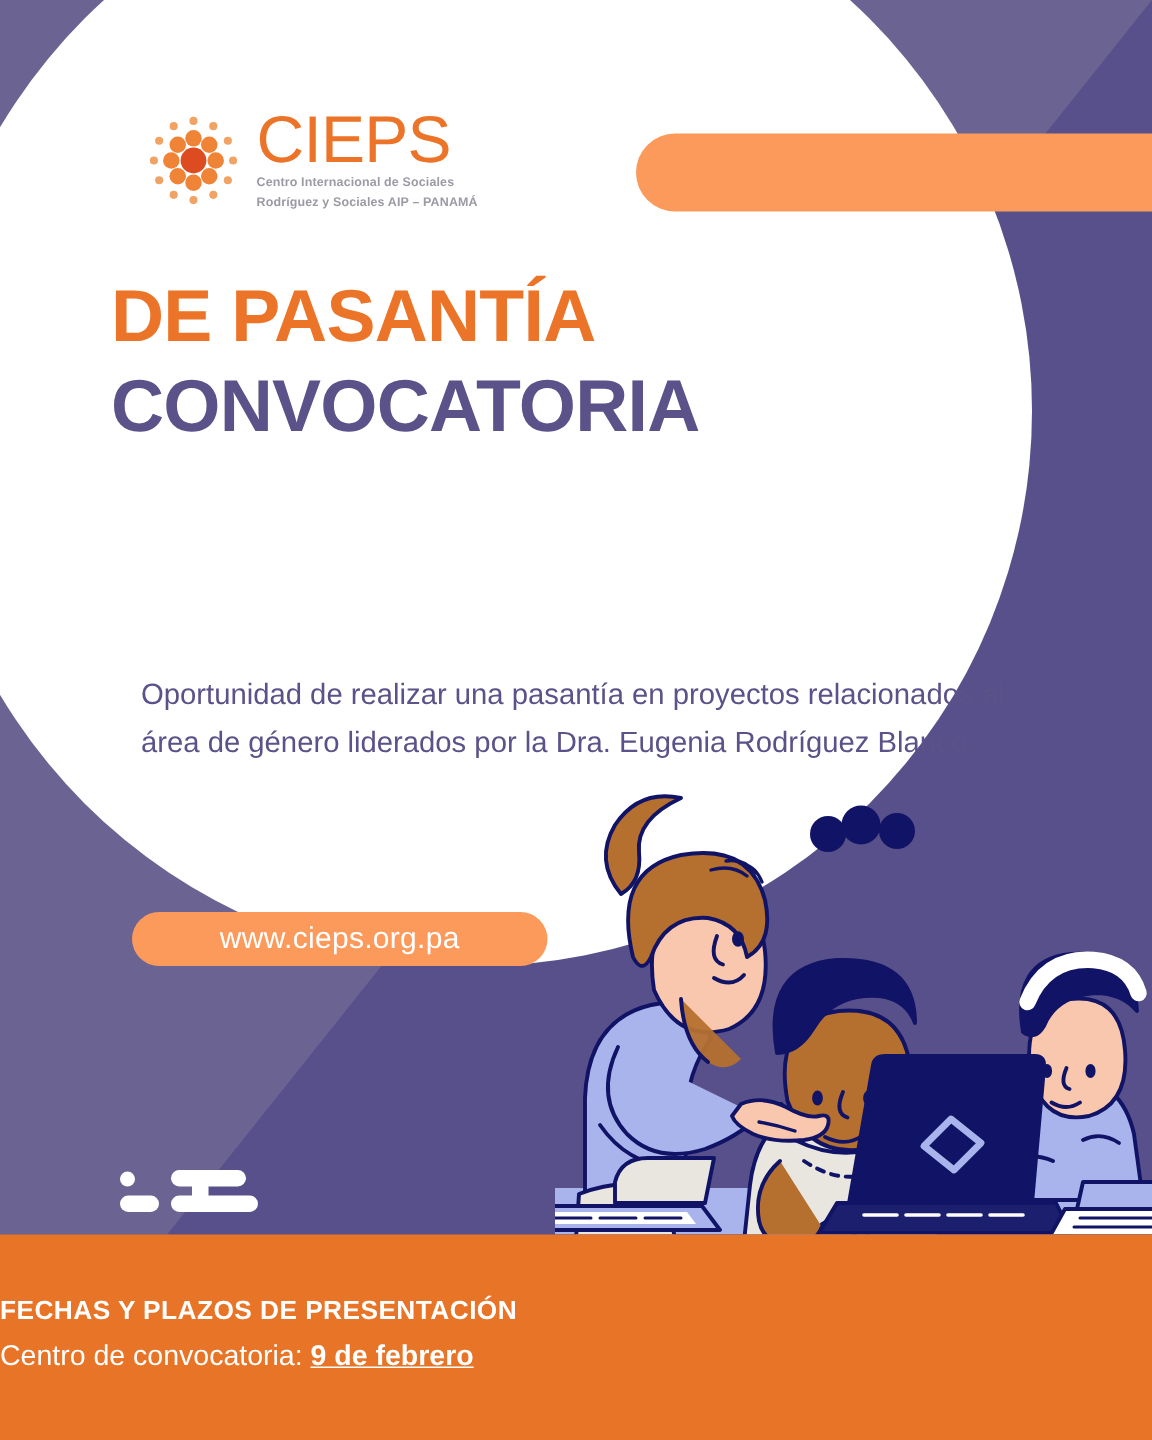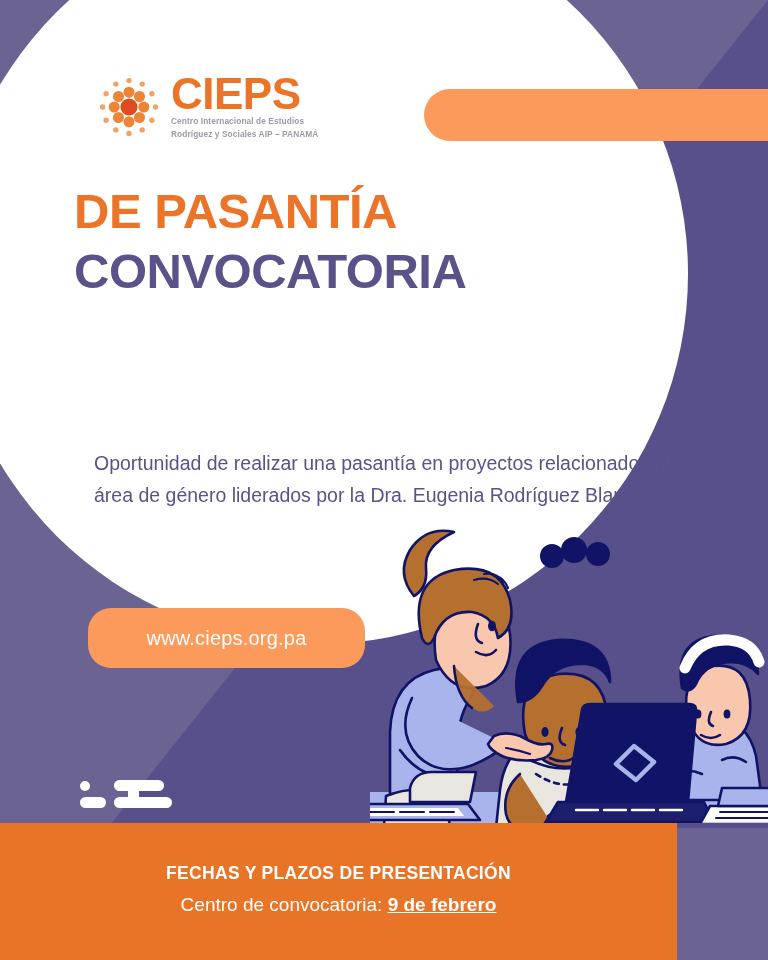--- a/index.html
+++ b/index.html
@@ -41,21 +41,21 @@
     border-radius:26px;
   }
   
   .logo{
     position:absolute;left:96px;top:74px;
     display:flex;align-items:center;gap:9px;
   }
   .logo-mark{position:relative;width:66px;height:66px;flex:0 0 66px;}
   .logo-text{display:flex;flex-direction:column;gap:2px;}
   .logo-word{
-    font-size:44px;font-weight:bold;color:#ec7428;
+    font-size:44px;font-weight:normal;color:#ec7428;
     letter-spacing:-0.5px;line-height:0.92;
   }
   .logo-sub{
     font-size:8.3px;font-weight:bold;color:#9b9ba6;
     line-height:1.32;letter-spacing:0.1px;white-space:nowrap;
   }
   
   .headline{
     position:absolute;left:74px;top:182px;
     width:620px;
@@ -71,41 +71,41 @@
     font-size:20.5px;font-weight:bold;color:#5b5289;
     line-height:1.47;letter-spacing:0.1px;
   }
   .body-copy{
     position:absolute;left:74px;top:448px;width:580px;
     font-size:19.5px;color:#5b5289;line-height:1.62;margin-left:20px;
   }
   
   .url-pill{
     position:absolute;left:88px;top:608px;
-    width:277px;height:60px;
+    width:277px;height:36px;
     background:#fb9a5b;border-radius:23px;
     display:flex;align-items:center;justify-content:center;
     color:#ffffff;font-size:20px;letter-spacing:0.2px;
   }
   
   .deco{position:absolute;left:80px;top:778px;width:92px;height:34px;}
   .deco i{position:absolute;background:#ffffff;display:block;}
   
   .illus{
     position:absolute;left:370px;top:520px;
     width:398px;height:303px;overflow:hidden;
   }
   .illus svg{display:block;}
   
   .footer{
     position:absolute;left:0;top:823px;
-    width:677px;height:137px;
+    width:768px;height:137px;
     background:#e87428;
     display:flex;flex-direction:column;
-    align-items:center;justify-content:center;
+    justify-content:center;
     gap:1px;
   }
   .footer-title{
     font-size:17.5px;font-weight:bold;color:#ffffff;
     letter-spacing:0.3px;margin-bottom:6px;
   }
   .footer-row{
     font-size:19px;color:#ffffff;line-height:1.52;
   }
   .footer-row b{font-weight:bold;text-decoration:underline;}
@@ -145,21 +145,21 @@
           <circle cx="19.8" cy="55.9" r="2.7"></circle>
           <circle cx="10.1" cy="46.2" r="2.7"></circle>
           <circle cx="6.6" cy="33" r="2.7"></circle>
           <circle cx="10.1" cy="19.8" r="2.7"></circle>
           <circle cx="19.8" cy="10.1" r="2.7"></circle>
         </g>
       </svg>
     </div>
     <div class="logo-text">
       <div class="logo-word">CIEPS</div>
-      <div class="logo-sub">Centro Internacional de Estudios</div>
+      <div class="logo-sub">Centro Internacional de Sociales</div>
       <div class="logo-sub">Rodríguez y Sociales AIP – PANAMÁ</div>
     </div>
   </div>
 
   <div class="headline">
     <div class="h1-line h1-orange">DE PASANTÍA</div>
     <div class="h1-line h1-purple">CONVOCATORIA</div>
   </div>
 
 

